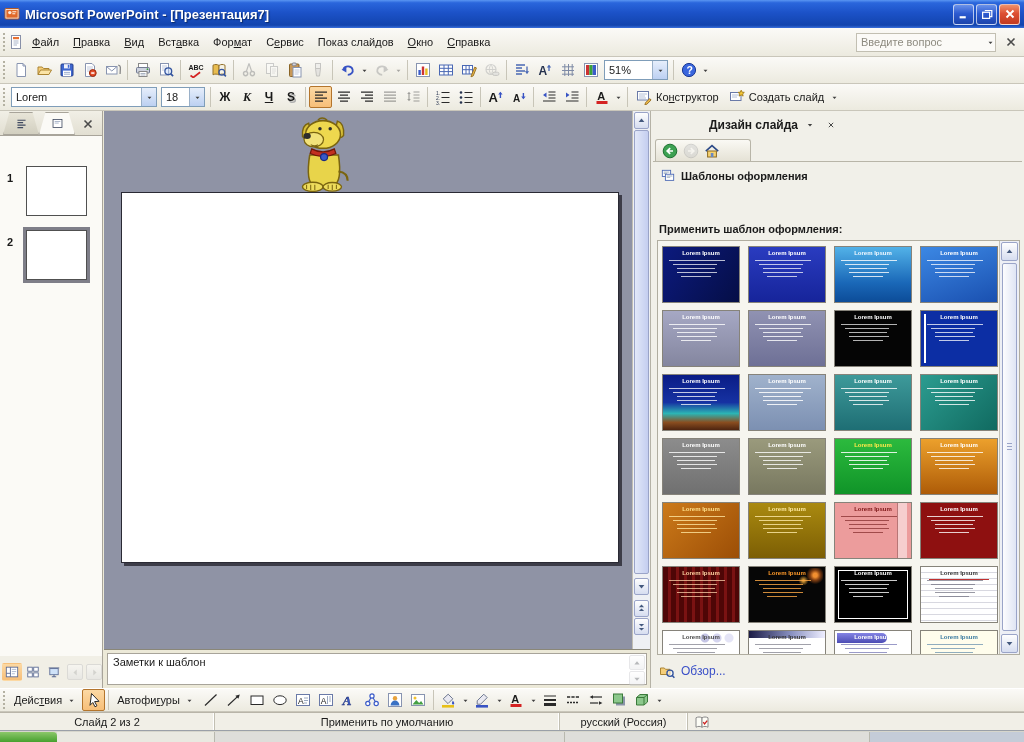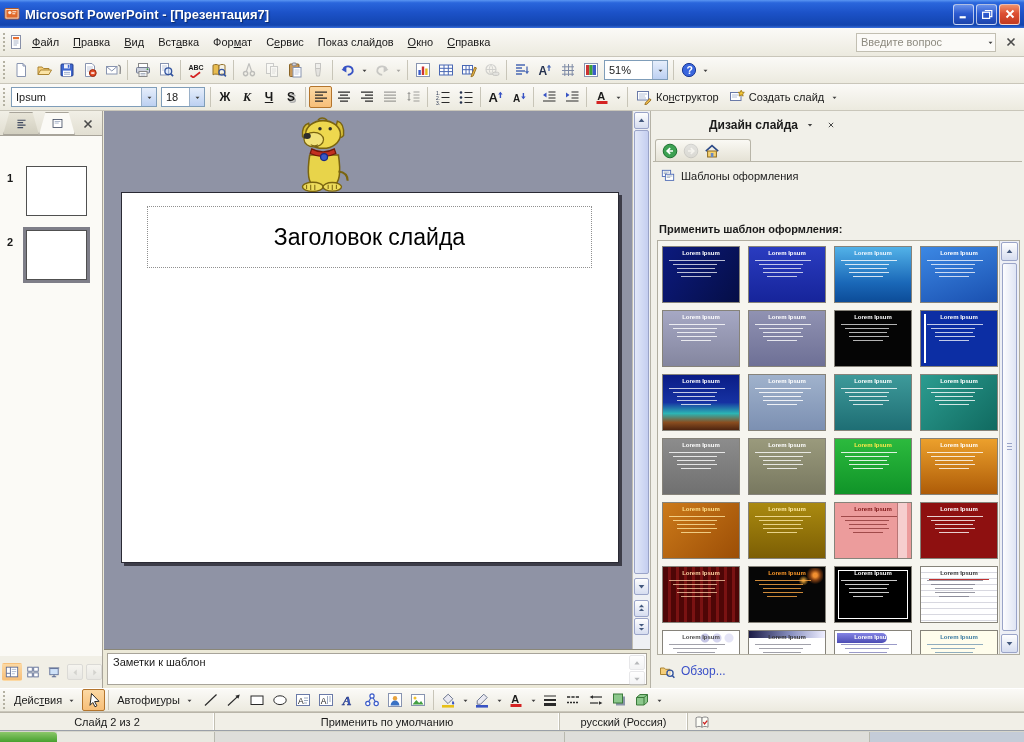--- a/index.html
+++ b/index.html
@@ -95,21 +95,21 @@
   .tp-title{font-size:12px;font-weight:bold;}
   .tp-hbtn{width:18px;height:18px;display:flex;align-items:center;justify-content:center;margin-left:3px;}
   .tp-hbtn .ic svg{width:10px;height:10px;}
   .tp-hbtn:first-of-type{margin-left:auto;}
   .tp-nav{position:absolute;left:4px;top:28px;height:23px;width:96px;display:flex;align-items:center;gap:2px;padding:0 4px;
           background:linear-gradient(180deg,#faf9f4,#e4e1d4);border:1px solid #b8b5a8;border-bottom:none;border-radius:3px 3px 0 0;}
   .tp-navline{position:absolute;left:2px;right:2px;top:50px;height:1px;background:#b8b5a8;}
   .tp-nbtn{width:19px;height:19px;display:flex;align-items:center;justify-content:center;}
   .tp-links{position:absolute;left:10px;top:56px;right:6px;}
   .tp-link{display:flex;align-items:center;gap:6px;height:18px;color:#3b50c8;cursor:pointer;white-space:nowrap;}
-  .tp-link.cur{color:#1a1a1a;}
+  .tp-link.cur{color:#1a1a1a;font-weight:bold;}
   .tp-link .ic svg{width:14px;height:14px;}
   .tp-apply{position:absolute;left:8px;top:112px;font-weight:bold;}
   .tp-grid{position:absolute;left:6px;right:4px;top:129px;height:415px;background:#f6f5ef;border:1px solid #b0ada0;overflow:hidden;}
   .tgrid{position:absolute;left:4px;top:0;right:21px;display:grid;grid-template-columns:repeat(4,78px);column-gap:8px;row-gap:7px;padding-top:5px;}
   .tpl{position:relative;width:78px;height:57px;border:1px solid #86837a;overflow:hidden;background:#fff;}
   .tpl-title{position:relative;z-index:1;font-size:6px;font-weight:bold;text-align:center;padding-top:3px;line-height:7px;white-space:nowrap;}
   .tpl-line{position:relative;z-index:1;height:1px;margin-top:3px;}
   .acc-bar-left::before{content:'';position:absolute;left:3px;top:3px;bottom:3px;width:2px;background:#fff;}
   .acc-right-col::before{content:'';position:absolute;right:4px;top:0;bottom:0;width:9px;background:rgba(255,255,255,.5);border-left:1px solid rgba(120,30,30,.5);}
   .acc-fireworks::before{content:'';position:absolute;right:2px;top:1px;width:26px;height:18px;
@@ -492,21 +492,21 @@
           <svg viewBox="0 0 16 16">
             <path d="M4.5 6.5h7L8 10.5z" fill="#404040"></path>
           </svg>
         </span>
       </span>
   </div>
 
   <div class="bar tb-fmt">
     <span class="grip"></span>
     <span class="combo w-font">
-      <span>Ipsum</span>
+      <span>Lorem</span>
       <span class="ca">
           <span class="ic">
             <svg viewBox="0 0 16 16">
               <path d="M4.5 6.5h7L8 10.5z" fill="#404040"></path>
             </svg>
           </span>
         </span>
     </span>
     <span class="combo w-size">
       <span>18</span>
@@ -761,23 +761,20 @@
       <path d="M31 4q4-4 9 0" fill="none" stroke="#7a6410" stroke-width="1.4"></path>
       <ellipse cx="27" cy="23" rx="9.5" ry="7" fill="#f2e27a" stroke="#7a6410" stroke-width="1.2"></ellipse>
       <ellipse cx="20.5" cy="19.5" rx="3.6" ry="2.9" fill="#2c2c2c"></ellipse>
       <circle cx="33" cy="12.5" r="1.7" fill="#2c2c2c"></circle>
       <circle cx="43" cy="12.5" r="1.7" fill="#2c2c2c"></circle>
       <path d="M24 28q4 2 7 0" fill="none" stroke="#7a6410" stroke-width="1.2"></path>
       <path d="M25 32q11 6 22 0l1.5 4.5q-12 6-25 0z" fill="#c23020" stroke="#701808" stroke-width="1.2"></path>
       <circle cx="37" cy="40" r="3.4" fill="#3858c8" stroke="#1a2a80" stroke-width="1.2"></circle>
     </svg>
     <div class="slide">
-      <div class="ph ph-title">
-        <span>Заголовок слайда</span>
-      </div>
     </div>
   </div>
 
   <div class="vscroll">
     <span class="sb" style="top:1px">
         <span class="ic">
           <svg viewBox="0 0 16 16">
             <path d="M8 5.2l4.2 5H3.8z" fill="#44597e"></path>
           </svg>
         </span>

